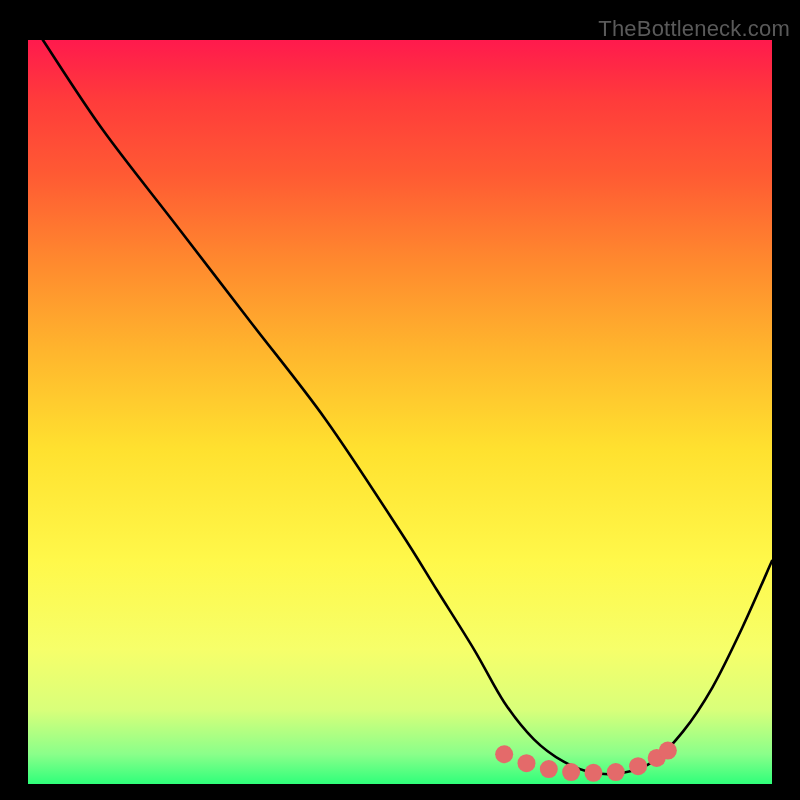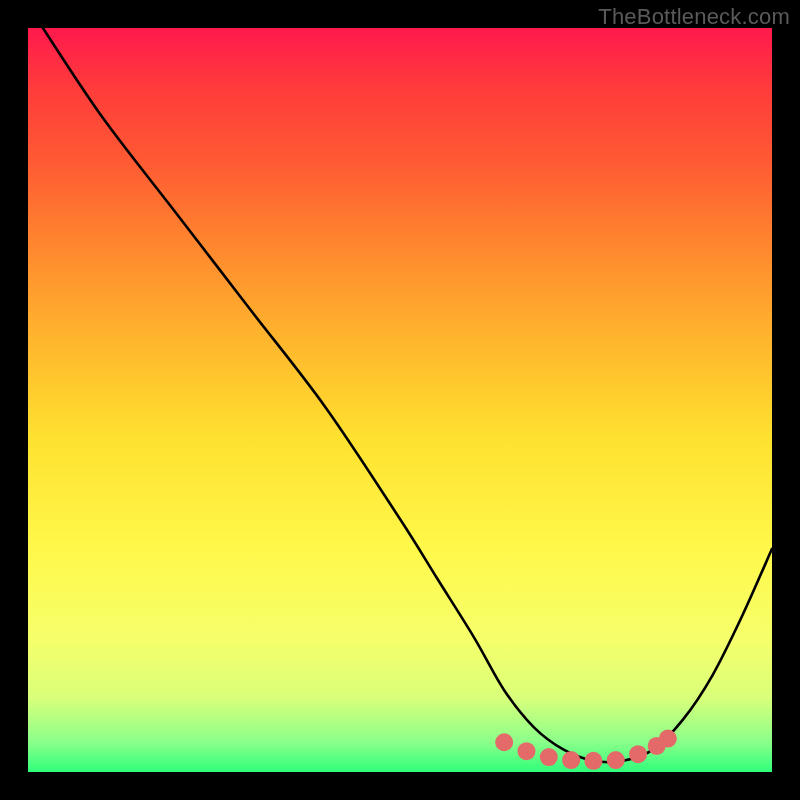--- a/index.html
+++ b/index.html
@@ -7,21 +7,21 @@
     padding: 0;
     width: 800px;
     height: 800px;
     background: #000;
     overflow: hidden;
     font-family: Arial, Helvetica, sans-serif;
   }
   .frame {
     position: absolute;
     left: 0;
-    top: 0;
+    top: 12px;
     width: 800px;
     height: 656px;
     background: #000;
   }
   .plot-area {
     position: absolute;
     left: 28px;
     top: 28px;
     width: 744px;
     height: 744px;

